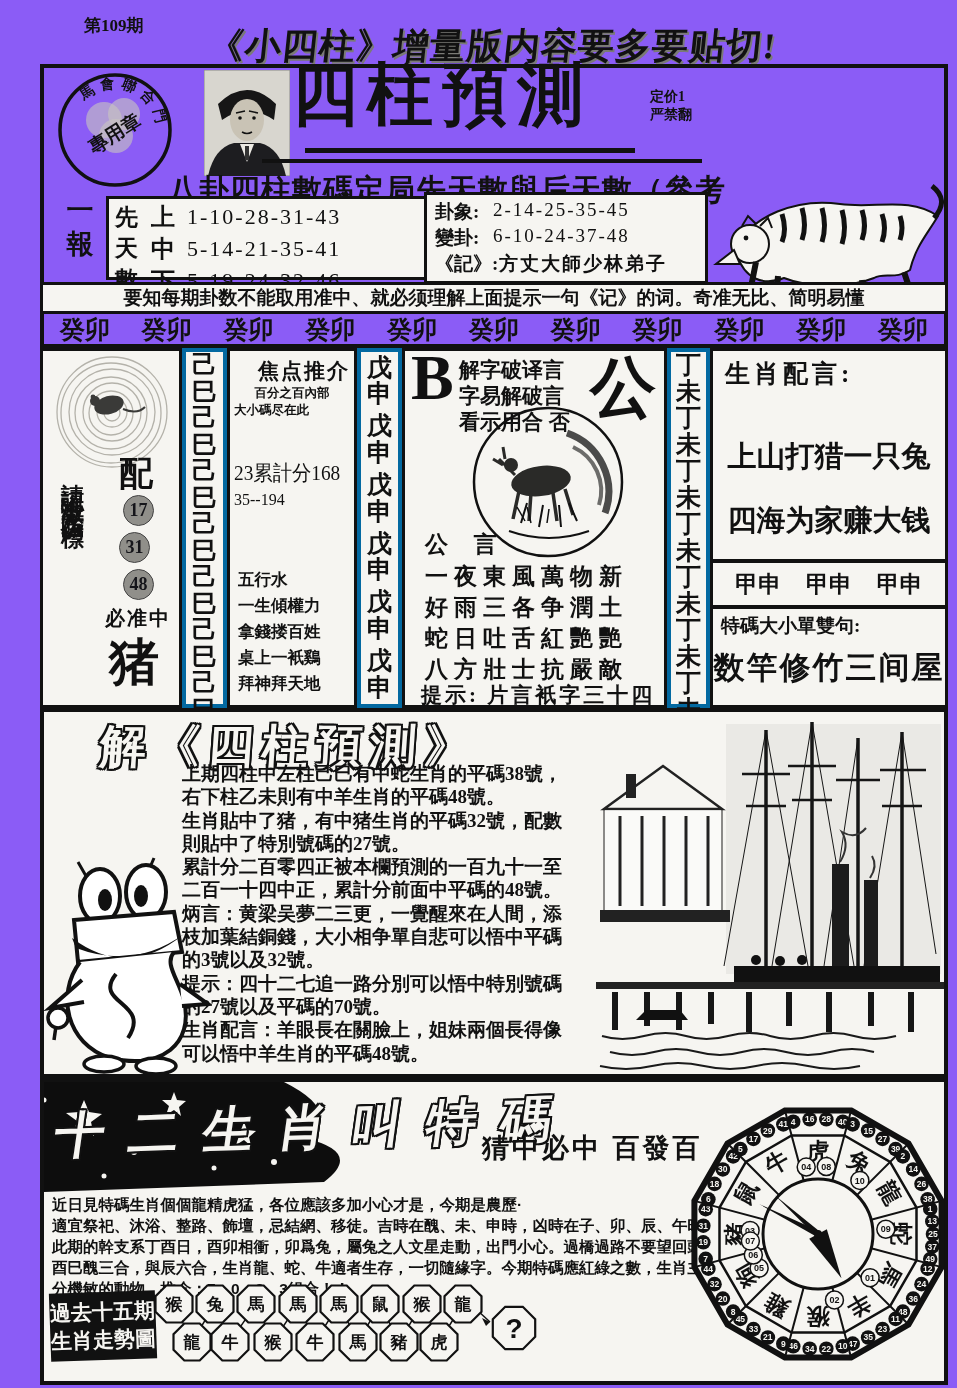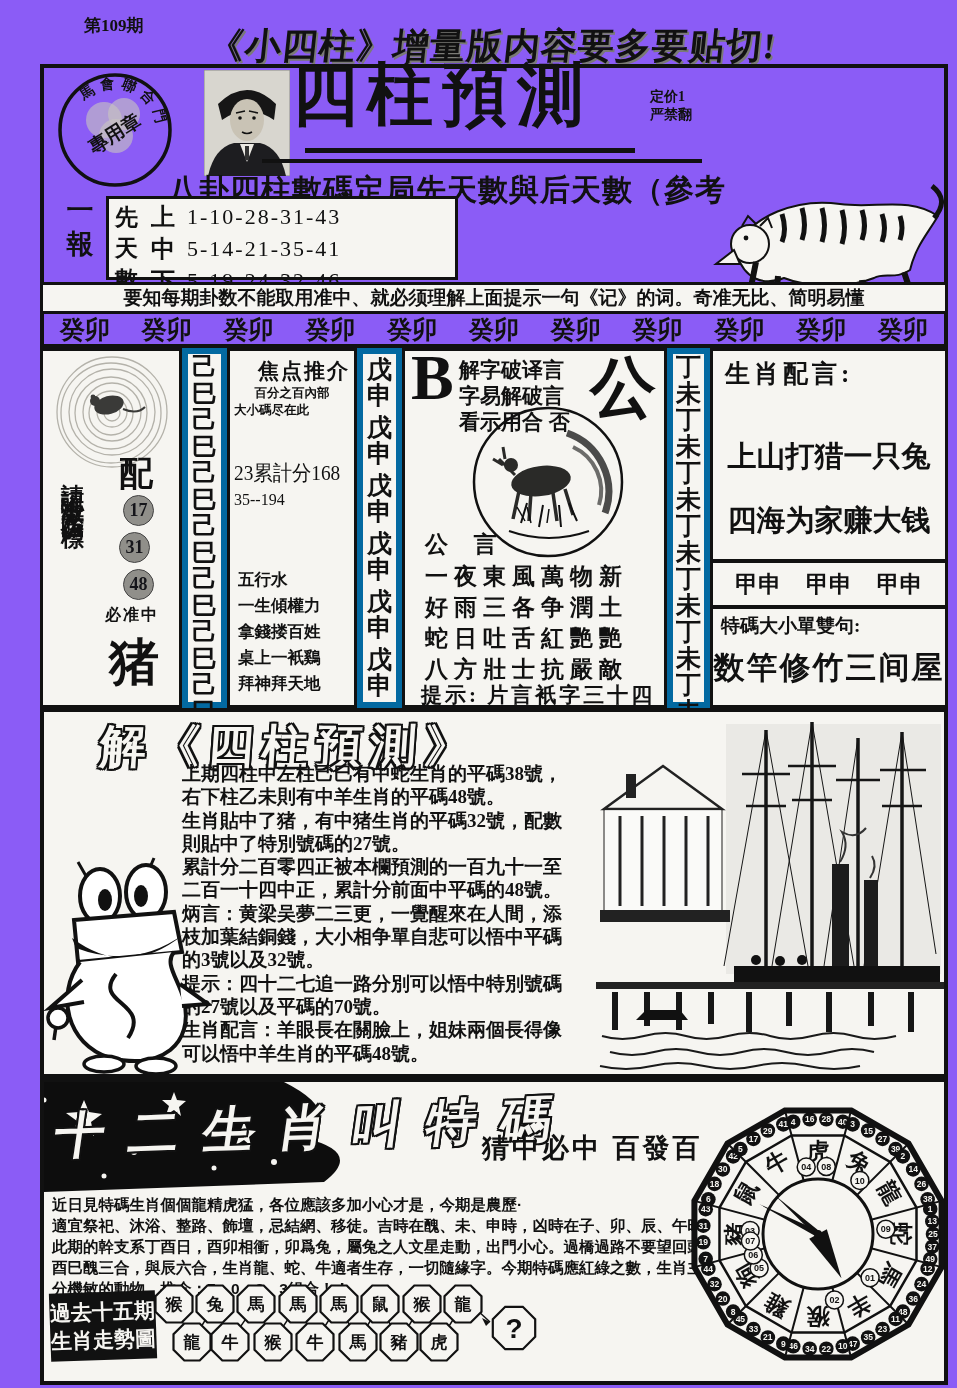--- a/index.html
+++ b/index.html
@@ -3,21 +3,21 @@
 <meta charset="utf-8">
 <style>
   *{box-sizing:border-box}
   body{margin:0;background:#b9b8b4;display:flex;justify-content:center}
   .page{position:relative;width:957px;height:1388px;background:#8b5cf6;color:#111;
         font-family:"Liberation Serif","DejaVu Serif",serif;overflow:hidden}
   .abs{position:absolute}
   .bx{border:3px solid #111}
   .sans{font-family:"Liberation Sans","DejaVu Sans",sans-serif}
   .b{font-weight:700}.bb{font-weight:900}
-  .vcol{display:flex;flex-direction:column;justify-content:space-around;align-items:center;border:6px solid #0369a1;background:#f6f5f1}
+  .vcol{display:flex;flex-direction:column;justify-content:space-around;align-items:center;border:4px solid #0369a1;background:#f6f5f1}
   .vcol span{display:block;width:1.05em;font-size:25px;font-weight:700;line-height:1.06;text-align:center;word-break:break-all}
   .vtext{writing-mode:vertical-rl;text-orientation:upright}
   .outline-w{color:#f6f5f1;text-shadow:-2px -2px 0 #111,2px -2px 0 #111,-2px 2px 0 #111,2px 2px 0 #111,-2px 0 0 #111,2px 0 0 #111,0 -2px 0 #111,0 2px 0 #111}
   .circ{display:flex;align-items:center;justify-content:center;width:31px;height:31px;border-radius:50%;
         background:#908f8a;color:#15151a;font-weight:700;font-size:18px;border:1px solid #444}
   .ln{white-space:nowrap}
   .rule{background:#111}
   svg{display:block}
 </style>
 </head>
@@ -86,20 +86,34 @@
           <span class="bb" style="font-size:24px;width:36px">中</span>
           <span style="font-size:22px;letter-spacing:2px">5-14-21-35-41</span>
         </div>
       <div style="display:flex;align-items:center">
           <span class="bb" style="font-size:24px;width:36px">下</span>
           <span style="font-size:22px;letter-spacing:2px">5-19-24-32-46</span>
         </div>
     </div>
   </div>
 
+  <div class="abs bx" style="left:424px;top:192px;width:284px;height:92px;padding:4px 8px;display:flex;flex-direction:column;justify-content:space-between;background:#f6f5f1">
+    <div style="display:flex;font-size:19px">
+        <span class="b" style="width:58px">卦象:</span>
+        <span style="letter-spacing:2px">2-14-25-35-45</span>
+      </div>
+    <div style="display:flex;font-size:19px">
+        <span class="b" style="width:58px">變卦:</span>
+        <span style="letter-spacing:2px">6-10-24-37-48</span>
+      </div>
+    <div style="display:flex;font-size:19px">
+        <span class="b" style="width:64px">《記》:</span>
+        <span class="b" style="letter-spacing:2px">方丈大師少林弟子</span>
+      </div>
+  </div>
 
   <div class="abs" style="left:712px;top:180px">
     <svg width="232" height="120" viewBox="0 0 232 120">
       <path d="M24,72 C36,34 88,18 128,24 C164,29 196,16 226,36 C214,56 204,66 198,90 C184,100 172,92 162,98 C132,110 92,106 72,98 C52,106 32,100 24,72 Z" fill="#f6f5f1" stroke="#111" stroke-width="2"></path>
       <circle cx="38" cy="64" r="19" fill="#f6f5f1" stroke="#111" stroke-width="2"></circle>
       <polygon points="22,70 4,84 28,84" fill="#f6f5f1" stroke="#111" stroke-width="2"></polygon>
       <circle cx="34" cy="58" r="2.4" fill="#111"></circle>
       <path d="M30,46 l6,-10 8,8 M48,46 l8,-8 4,10" stroke="#111" stroke-width="2" fill="none"></path>
       <path d="M70,34 q5,16 0,28 M90,28 q5,18 0,32 M110,28 q5,18 0,34 M130,30 q5,18 0,34 M150,30 q5,16 0,30 M170,34 q5,14 0,28 M188,36 q4,12 0,24" stroke="#111" stroke-width="5" fill="none"></path>
       <path d="M222,38 q16,-18 -2,-32" stroke="#111" stroke-width="5" fill="none"></path>
@@ -141,21 +155,21 @@
         <circle cx="42" cy="46" r="5" fill="#3a3a38"></circle>
         <circle cx="40" cy="42" r="2.4" fill="#3a3a38"></circle>
         <path d="M70,54 q14,6 22,-2" stroke="#3a3a38" stroke-width="2" fill="none"></path>
       </svg>
     </div>
     <div class="abs vtext b" style="left:14px;top:114px;height:244px;font-size:23px;letter-spacing:6px">請認准激光防偽標</div>
     <div class="abs bb" style="left:76px;top:100px;font-size:34px">配</div>
     <div class="abs circ" style="left:80px;top:144px">17</div>
     <div class="abs circ" style="left:76px;top:181px">31</div>
     <div class="abs circ" style="left:80px;top:218px">48</div>
-    <div class="abs b" style="left:62px;top:254px;font-size:16px;letter-spacing:2px">必准中</div>
+    <div class="abs b" style="left:62px;top:254px;font-size:20px;letter-spacing:2px">必准中</div>
     <div class="abs bb" style="left:66px;top:278px;font-size:50px">猪</div>
   </div>
 
   <div class="abs vcol" style="left:182px;top:348px;width:45px;height:360px">
       <span>己巳</span>
       <span>己巳</span>
       <span>己巳</span>
       <span>己巳</span>
       <span>己巳</span>
       <span>己巳</span>

